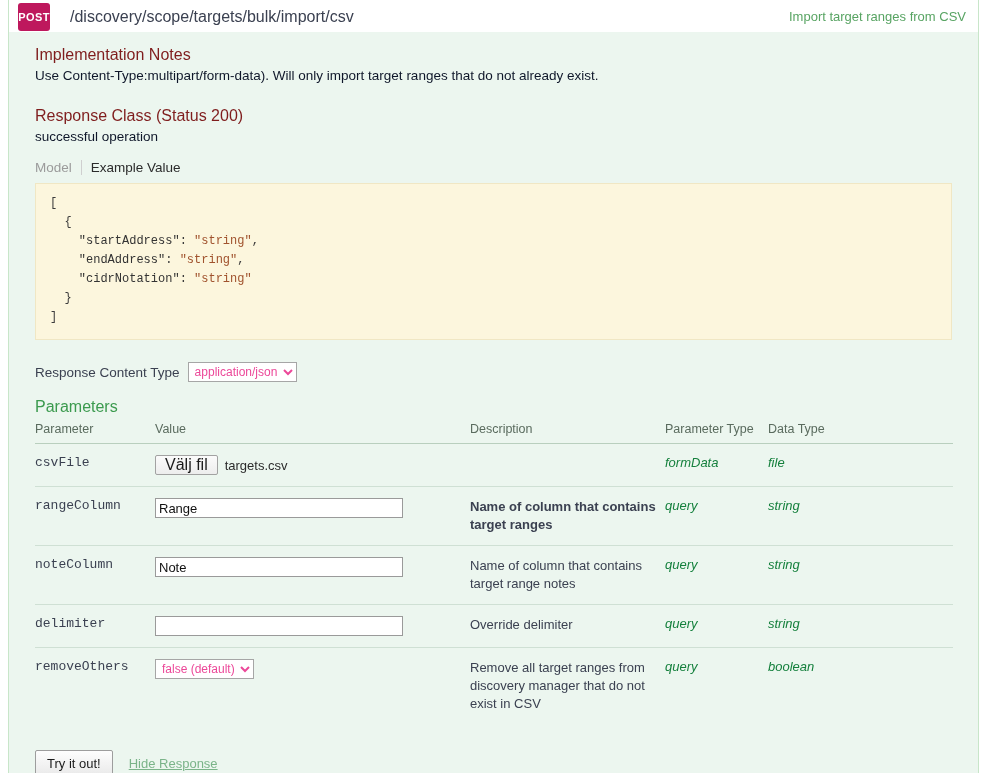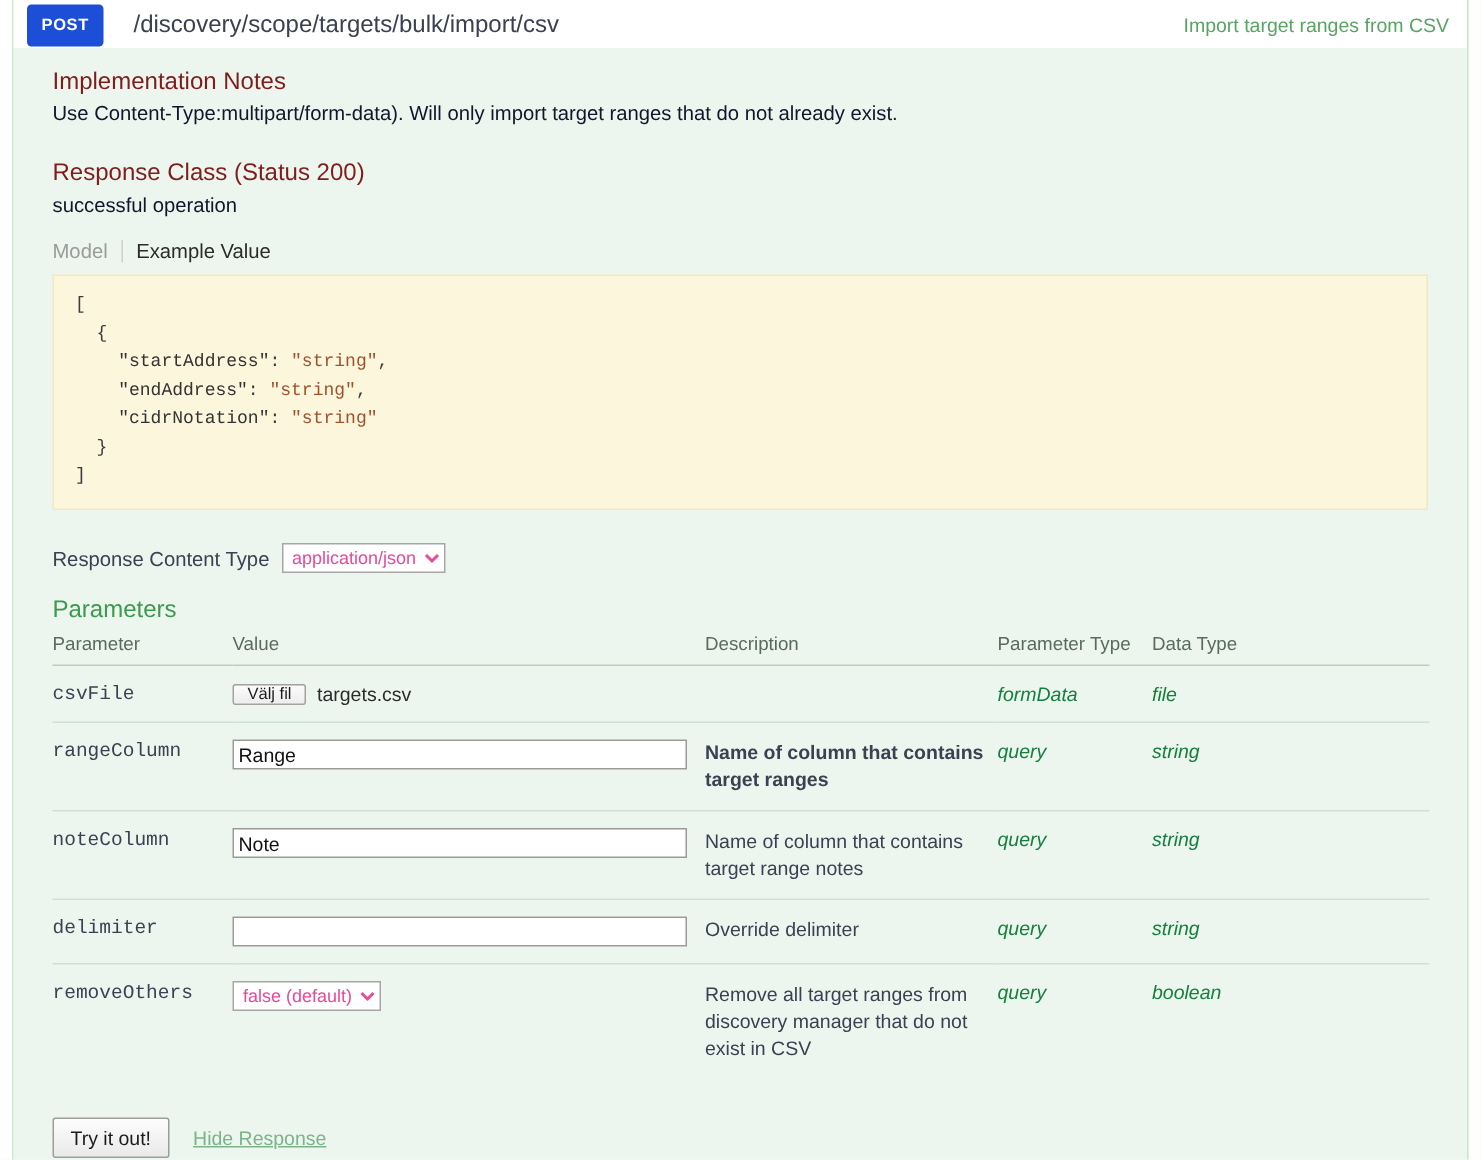--- a/index.html
+++ b/index.html
@@ -32,25 +32,25 @@
     height: 32px;
     background: #ffffff;
     border-top: 1px solid #ffffff;
     padding: 0;
     box-sizing: border-box;
   }
   .http-method {
     display: inline-flex;
     align-items: center;
     justify-content: center;
-    width: 51px;
+    width: 32px;
     height: 28px;
     margin-left: 9px;
     border-radius: 3px;
-    background: #1d4ed8;
+    background: #be185d;
     color: #ffffff;
     font-size: 11px;
     font-weight: bold;
     letter-spacing: .4px;
     font-family: "Liberation Sans", sans-serif;
     flex: none;
   }
   .op-path {
     margin-left: 20px;
     font-size: 16px;
@@ -207,30 +207,30 @@
     height: 20px;
     box-sizing: border-box;
     border: 1px solid #9a9a9a;
     background: #ffffff;
     font-family: "Liberation Sans", sans-serif;
     font-size: 13px;
     color: #111111;
     padding: 1px 3px;
     border-radius: 0;
   }
-  input.text-field.wide { width: 303px; }
+  input.text-field.wide { width: 248px; }
 
   .file-field {
     display: flex;
     align-items: center;
     gap: 7px;
   }
   .file-btn {
     font-family: "Liberation Sans", sans-serif;
-    font-size: 11px;
+    font-size: 16px;
     padding: 0 9px;
     border: 1px solid #a2a2a2;
     border-radius: 2px;
     background: linear-gradient(#fbfbfb, #ededed);
     color: #1b1b1b;
     cursor: pointer;
   }
   .file-name {
     font-size: 13px;
     color: #2b2b2b;

